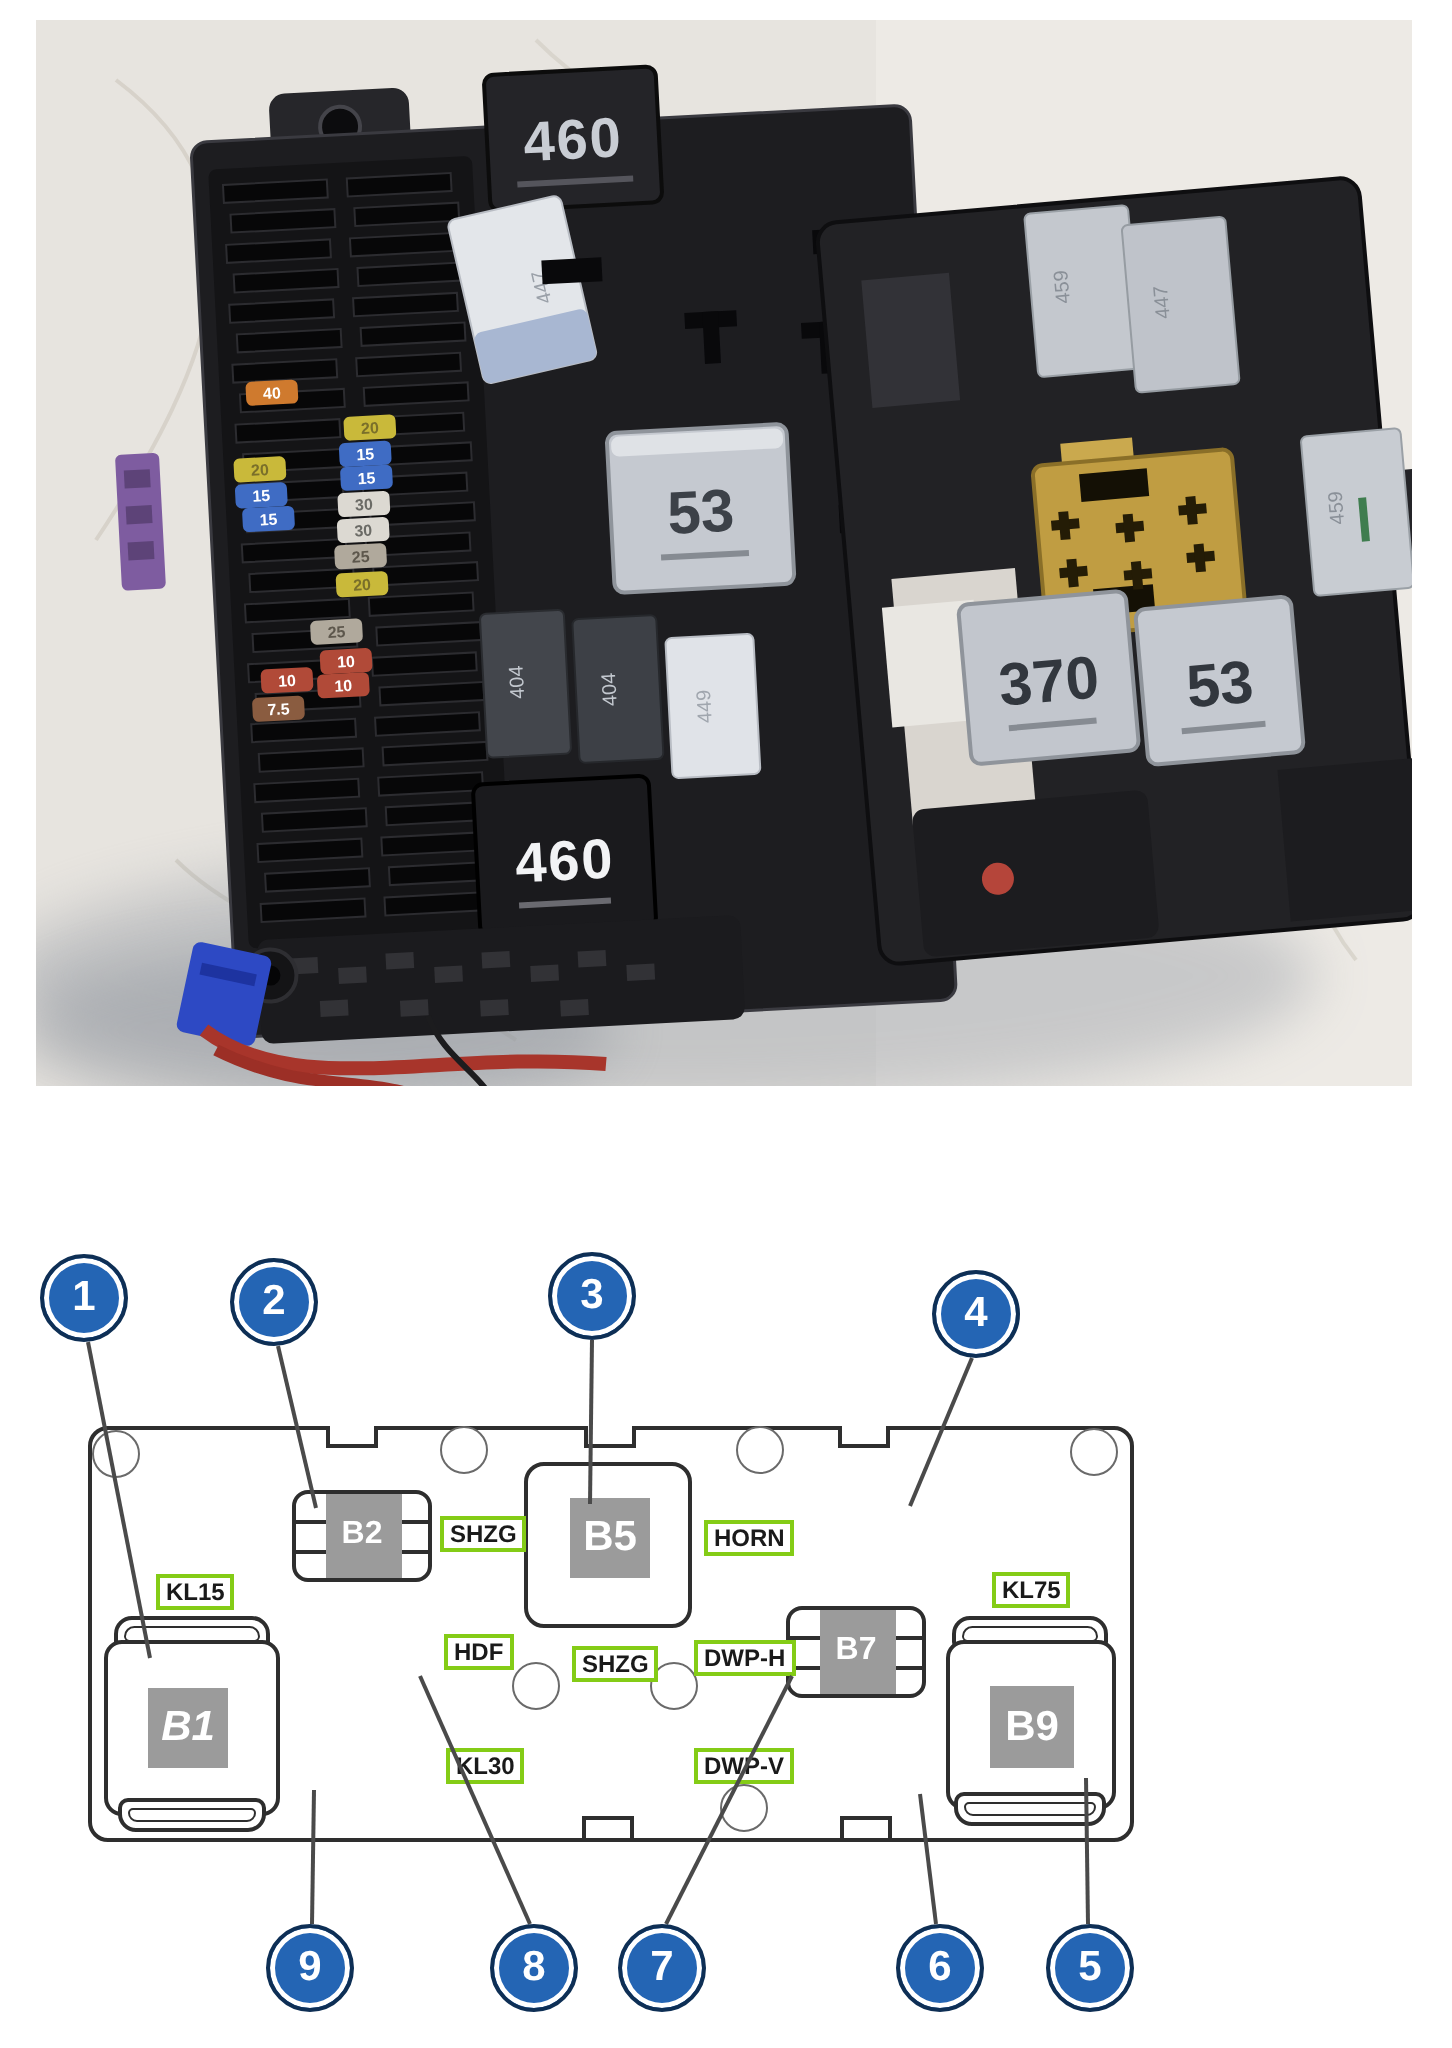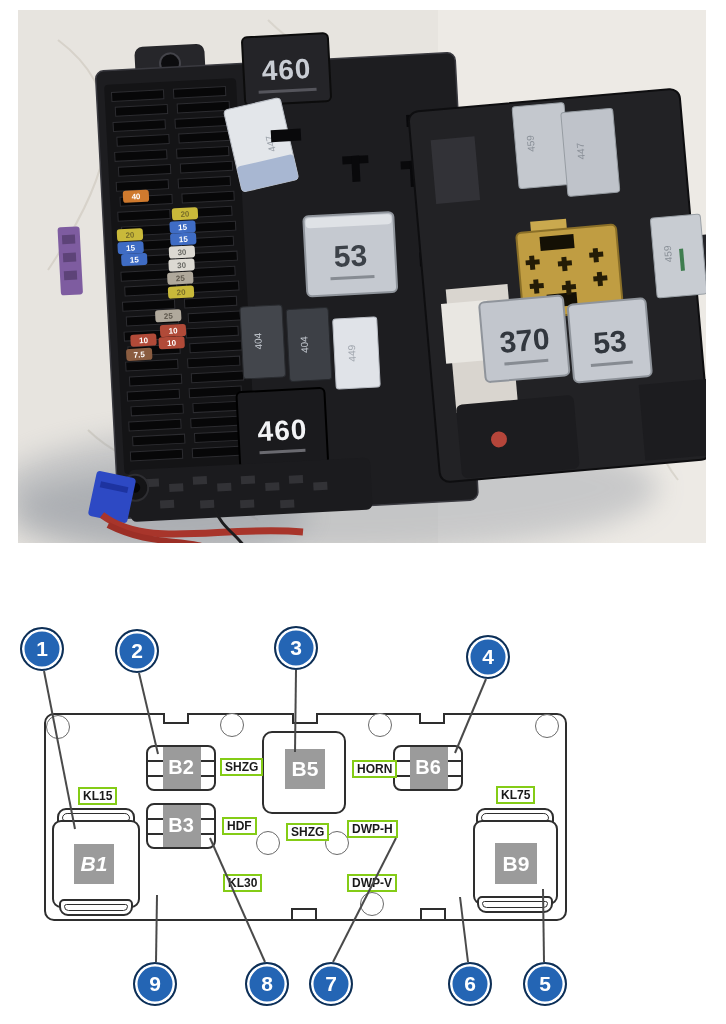--- a/index.html
+++ b/index.html
@@ -14,21 +14,21 @@
   .notch.top{border-top:none;}
   .notch.bottom{border-bottom:none;}
   .hole{position:absolute;width:24px;height:24px;border:1.5px solid #6a6a6a;border-radius:50%;
         background:#ffffff;box-sizing:border-box;}
 
   .relay-s{position:absolute;width:70px;height:46px;border:2.5px solid #2e2e2e;border-radius:8px;
            background:#ffffff;box-sizing:border-box;}
   .relay-s .pline{position:absolute;left:0;right:0;height:2px;background:#2e2e2e;}
   .relay-s .band{position:absolute;left:15px;width:38px;top:0;bottom:0;background:#9b9b9b;}
   .rlabel{position:absolute;left:0;right:0;top:50%;transform:translateY(-54%);
-          text-align:center;color:#ffffff;font-weight:bold;font-size:20px;}
+          text-align:center;color:#ffffff;font-weight:bold;font-size:16px;}
 
   .relay-b5{position:absolute;left:262px;top:731px;width:84px;height:83px;
             border:2.5px solid #2e2e2e;border-radius:10px;background:#fff;box-sizing:border-box;}
   .gsq{position:absolute;background:#9b9b9b;display:flex;align-items:center;justify-content:center;
        color:#fff;font-weight:bold;font-size:21px;}
 
   .cap{position:absolute;background:#ffffff;border:2.5px solid #2e2e2e;box-sizing:border-box;}
   .cap .inner{position:absolute;left:3px;right:3px;top:3px;bottom:3px;
               border:1.5px solid #2e2e2e;border-radius:inherit;}
   .bigbody{position:absolute;background:#ffffff;border:2.5px solid #2e2e2e;border-radius:9px;
@@ -385,31 +385,25 @@
       <span>B5</span>
     </div>
   </div>
 
   <div class="relay-s" style="left:146px;top:745px;">
     <div class="pline" style="top:13px;"></div>
       <div class="pline" style="top:28px;"></div>
     <div class="band"></div>
       <div class="rlabel">B2</div>
   </div>
-  <div class="relay-s" style="left:146px;top:803px;">
+  <div class="relay-s" style="left:393px;top:803px;">
     <div class="pline" style="top:13px;"></div>
       <div class="pline" style="top:28px;"></div>
     <div class="band"></div>
-      <div class="rlabel">B3</div>
-  </div>
-  <div class="relay-s" style="left:393px;top:745px;">
-    <div class="pline" style="top:13px;"></div>
-      <div class="pline" style="top:28px;"></div>
-    <div class="band"></div>
-      <div class="rlabel">B6</div>
+      <div class="rlabel">B7</div>
   </div>
 
   <div class="tag" style="left:78px;top:787px;">KL15</div>
   <div class="tag" style="left:220px;top:758px;">SHZG</div>
   <div class="tag" style="left:222px;top:817px;">HDF</div>
   <div class="tag" style="left:223px;top:874px;">KL30</div>
   <div class="tag" style="left:286px;top:823px;">SHZG</div>
   <div class="tag" style="left:352px;top:760px;">HORN</div>
   <div class="tag" style="left:347px;top:820px;">DWP-H</div>
   <div class="tag" style="left:347px;top:874px;">DWP-V</div>

